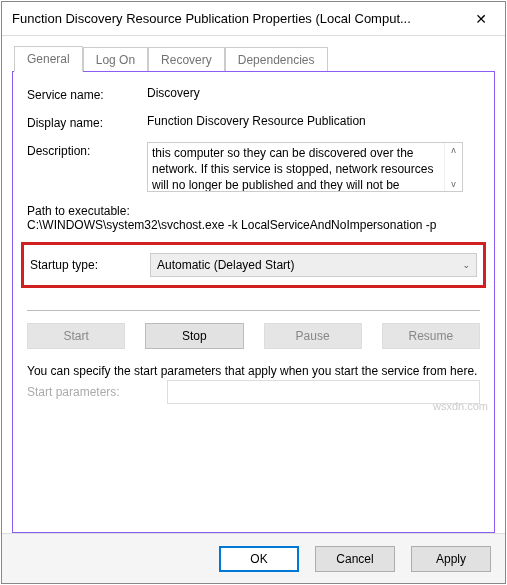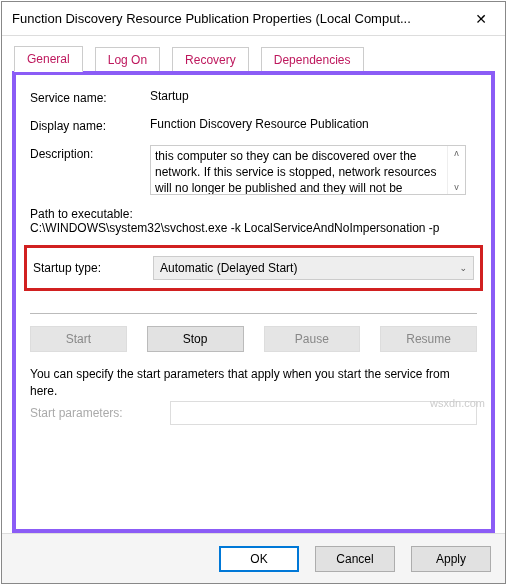--- a/index.html
+++ b/index.html
@@ -58,35 +58,35 @@
     margin-left: 2px;
   }
   .tab {
     padding: 5px 12px 5px 12px;
     border: 1px solid #ccc;
     border-bottom: none;
     background: #fff;
     font-size: 12px;
     position: relative;
     top: 1px;
-    margin-right: 12px;
-    color: #be185d;
+    margin-right: 0px;
+    color: #737373;
   }
   .tab.active {
     background: #fff;
     border-bottom: 1px solid #fff;
     top: 0;
     z-index: 2;
   }
   .tab.inactive {
     background: #fff;
     border-bottom: 1px solid #ccc;
   }
   .tab-panel {
-    border: 4px solid #8b5cf6;
+    border: 1px solid #8b5cf6;
     flex: 1;
     padding: 14px 14px 10px 14px;
     background: #fff;
     position: relative;
   }
   .row {
     display: flex;
     margin-bottom: 12px;
   }
   .row .label-col {
@@ -240,21 +240,21 @@
       <div class="tab active"><span>General</span></div>
       <div class="tab inactive"><span>Log On</span></div>
       <div class="tab inactive"><span>Recovery</span></div>
       <div class="tab inactive"><span>Dependencies</span></div>
     </div>
 
     <div class="tab-panel">
 
       <div class="row">
         <div class="label-col">Service name:</div>
-        <div class="value-col">Startup</div>
+        <div class="value-col">Discovery</div>
       </div>
 
       <div class="row">
         <div class="label-col">Display name:</div>
         <div class="value-col">Function Discovery Resource Publication</div>
       </div>
 
       <div class="row">
         <div class="label-col">Description:</div>
         <div class="value-col">

